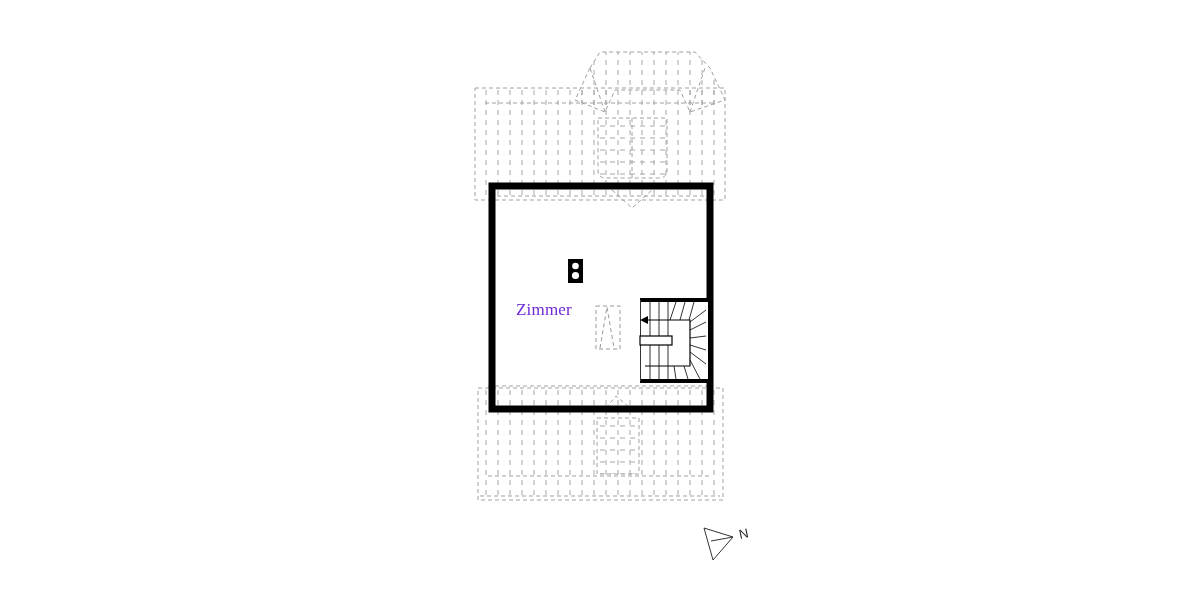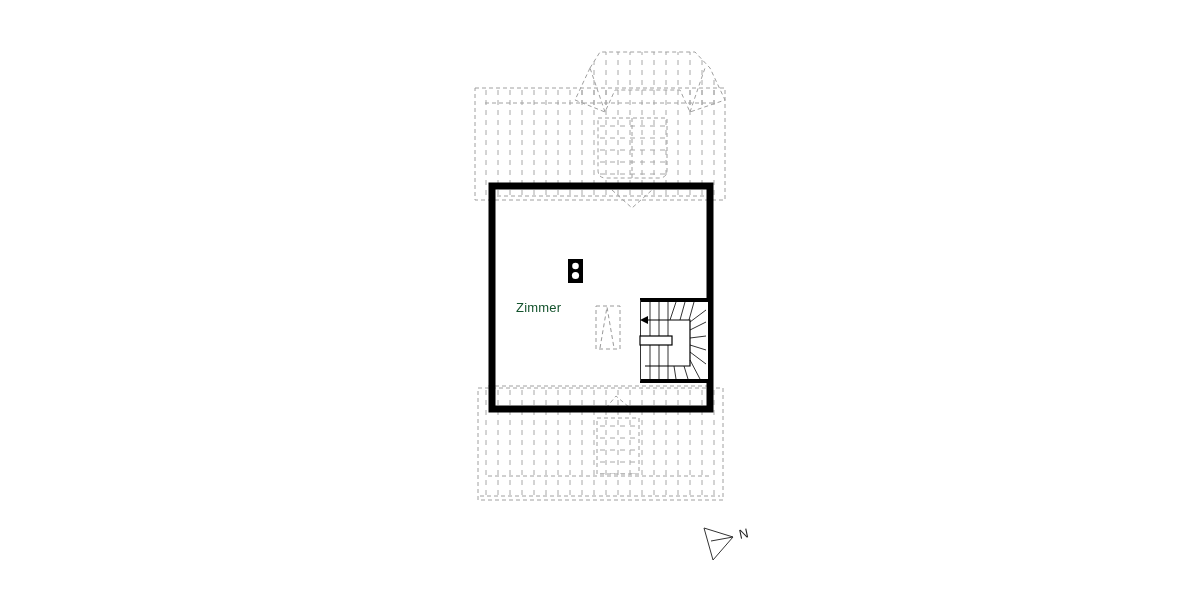--- a/index.html
+++ b/index.html
@@ -1,18 +1,18 @@
 <!DOCTYPE html>
 <html><head>
   <meta charset="utf-8">
   <style>
     html, body { margin: 0; padding: 0; background: #ffffff; }
     body { width: 1200px; height: 600px; position: relative; overflow: hidden; font-family: "Liberation Sans", sans-serif; }
     #plan { position: absolute; left: 0; top: 0; width: 1200px; height: 600px; }
-    .label-room { position: absolute; font-size: 13px; color: #14532d; letter-spacing: 0.2px; }
+    .label-room { position: absolute; font-size: 17px; color: #6d28d9; letter-spacing: 0.2px; font-family: Liberation Serif, serif; }
     .label-north { position: absolute; font-size: 13px; color: #222; }
   </style>
 </head>
 <body>
 
 <div>
   <svg id="plan" viewBox="0 0 1200 600" xmlns="http://www.w3.org/2000/svg">
     <defs>
       <pattern id="vdash" x="0" y="0" width="12" height="10" patternUnits="userSpaceOnUse">
         <line x1="6" y1="0" x2="6" y2="5" stroke="#a8a8a8" stroke-width="1"></line>

